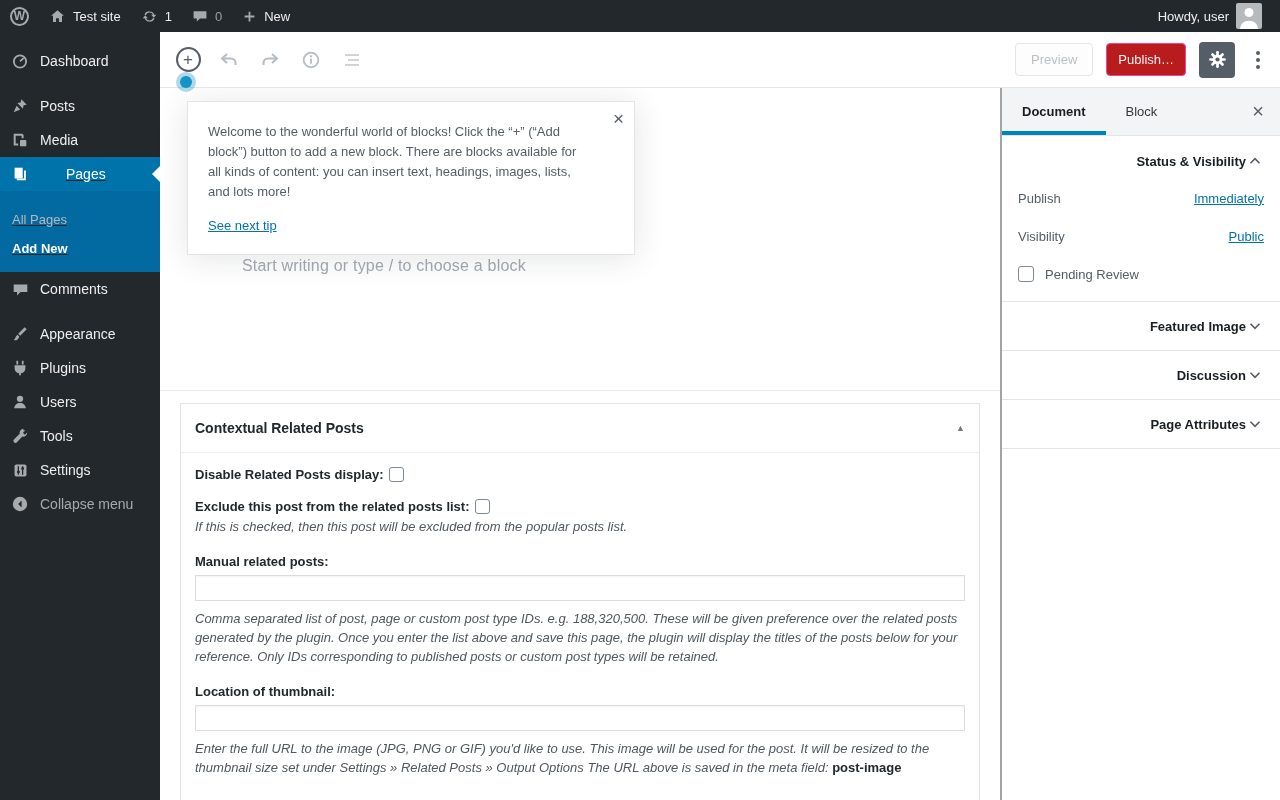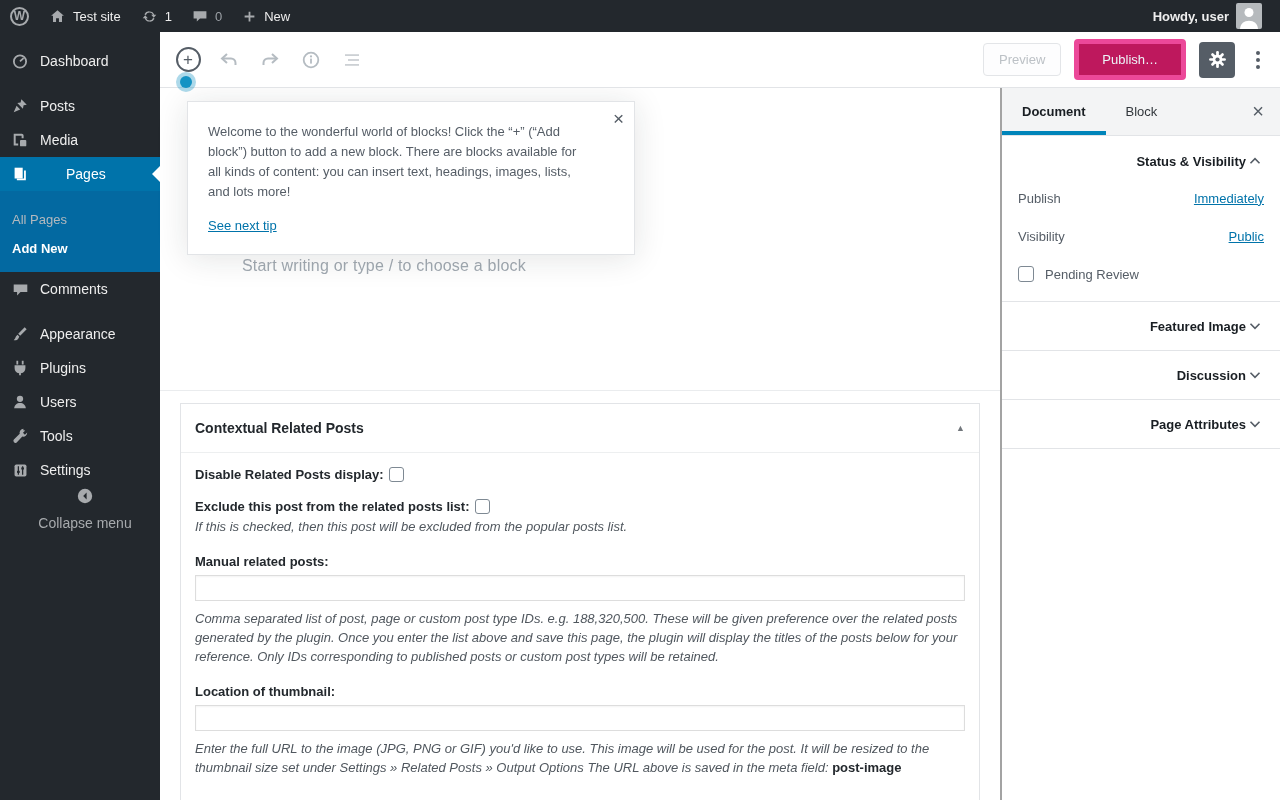--- a/index.html
+++ b/index.html
@@ -7,55 +7,55 @@
   body { font-family:"Liberation Sans", sans-serif; background:#fff; position:relative; color:#23282d; }
 
   
   #adminbar { position:absolute; top:0; left:0; width:1280px; height:32px; background:#23282d;
     display:flex; align-items:center; font-size:13px; color:#eee; z-index:60; }
   .ab-item { display:flex; align-items:center; gap:7px; padding:0 10px; height:32px; cursor:pointer; }
   .ab-icon { color:#a7aaad; display:flex; align-items:center; }
   .wp-logo-circle { width:19px; height:19px; border:2px solid #a7aaad; border-radius:50%;
     display:flex; align-items:center; justify-content:center; font-size:12px; font-weight:bold; color:#a7aaad; }
   .ab-count-dim { color:#9ba0a5; }
-  #ab-right { margin-left:auto; display:flex; align-items:center; gap:8px; padding-right:8px;font-weight:bold; }
+  #ab-right { margin-left:auto; display:flex; align-items:center; gap:8px; padding-right:8px; }
   .avatar { width:26px; height:26px; background:#b6babd; border-radius:2px; overflow:hidden; display:flex; align-items:flex-end; justify-content:center; }
 
   
   #sidebar { position:absolute; top:32px; left:0; width:160px; height:768px; background:#23282d; font-size:14px; }
-  .menu { padding-top:12px; }
+  .menu { padding-top:12px;text-decoration:underline; }
   .menu-item { position:relative; display:flex; align-items:center; gap:10px; height:34px; padding-left:10px;
     color:#eee; cursor:pointer; }
   .menu-item .mi-icon { width:20px; display:flex; justify-content:center; color:#a7aaad; }
   .menu-item.active { background:#0073aa; color:#fff;gap:36px; }
   .menu-item.active .mi-icon { color:#fff; }
   .menu-item.active .point-arrow { position:absolute; right:0; top:50%; margin-top:-8px; width:0; height:0;
     border-top:8px solid transparent; border-bottom:8px solid transparent; border-right:8px solid #ffffff; }
   .menu-gap { height:11px; }
   .submenu { background:#0369a1; padding:14px 0 9px; }
   .submenu-item { padding:7px 12px; font-size:13px; color:#b4b9be; cursor:pointer; }
   .submenu-item.current { color:#fff; font-weight:bold; }
-  .menu-item.dim { color:#a7aaad;flex-direction:column; }
+  .menu-item.dim { color:#a7aaad; }
 
   
   #editor-header { position:absolute; left:160px; top:32px; width:1120px; height:56px; background:#fff;
     border-bottom:1px solid #e2e4e7; display:flex; align-items:center; justify-content:space-between;
     padding:0 12px 0 14px; z-index:40; }
   #header-tools { display:flex; align-items:center; gap:13px; }
   .icon-btn { width:28px; height:28px; display:flex; align-items:center; justify-content:center; cursor:pointer; background:none; border:none; }
   .inserter { width:25px; height:25px; border:2px solid #555d66; border-radius:50%; color:#555d66;
     font-size:17px; line-height:1; display:flex; align-items:center; justify-content:center; font-weight:400; }
   .tool-undo,.tool-redo,.tool-info { color:#b5bcc2; }
   .tool-list { color:#ccd0d4; }
   #tip-dot { position:absolute; left:20px; top:44px; width:12px; height:12px; border-radius:50%;
     background:#1593c4; box-shadow:0 0 0 4px rgba(21,147,196,.35); }
   #header-actions { display:flex; align-items:center; gap:13px; }
   .btn { font-family:"Liberation Sans",sans-serif; font-size:13px; border-radius:4px; cursor:pointer;text-align:right; }
   .btn-preview { padding:8px 15px; background:#fdfdfe; border:1px solid #e3e5e8; color:#bcc1c6; }
-  .btn-publish { padding:8px 23px; background:#be185d; border:5px solid #ec4899; color:#edf3f7; }
+  .btn-publish { padding:8px 11px; background:#b91c1c; border:1px solid #ec4899; color:#edf3f7; }
   .btn-gear { width:36px; height:36px; background:#555d66; border:none; border-radius:4px;
     display:flex; align-items:center; justify-content:center; }
   .btn-more { border:none; background:none; display:flex; flex-direction:column; gap:3px; align-items:center; padding:4px 8px; }
   .btn-more i { width:4px; height:4px; border-radius:50%; background:#555d66; }
 
   
   #canvas { position:absolute; left:160px; top:88px; width:840px; height:712px; background:#fff; }
   #canvas-rule { position:absolute; left:0; top:302px; width:840px; border-top:1px solid #eaecee; }
   #tip-popover { position:absolute; left:27px; top:13px; width:448px; background:#fff;
     border:1px solid #e2e4e7; box-shadow:0 3px 30px rgba(25,30,35,.12); padding:20px 42px 18px 20px;

